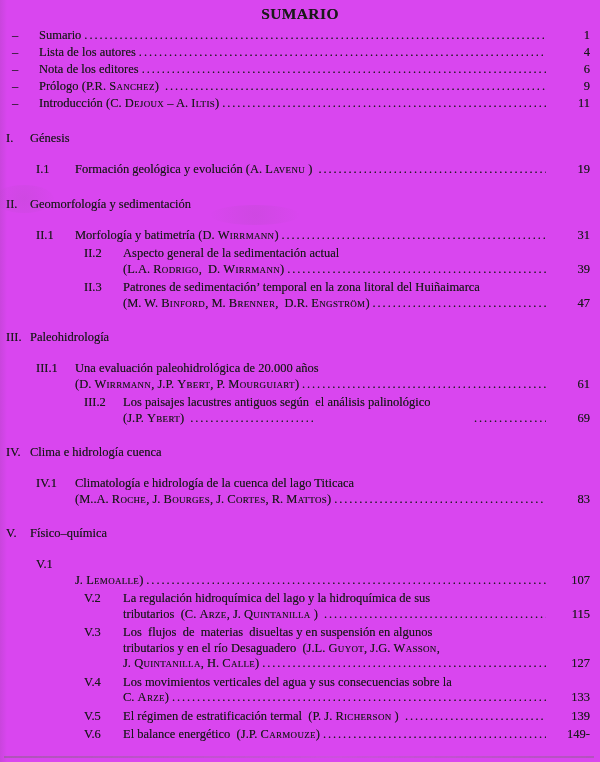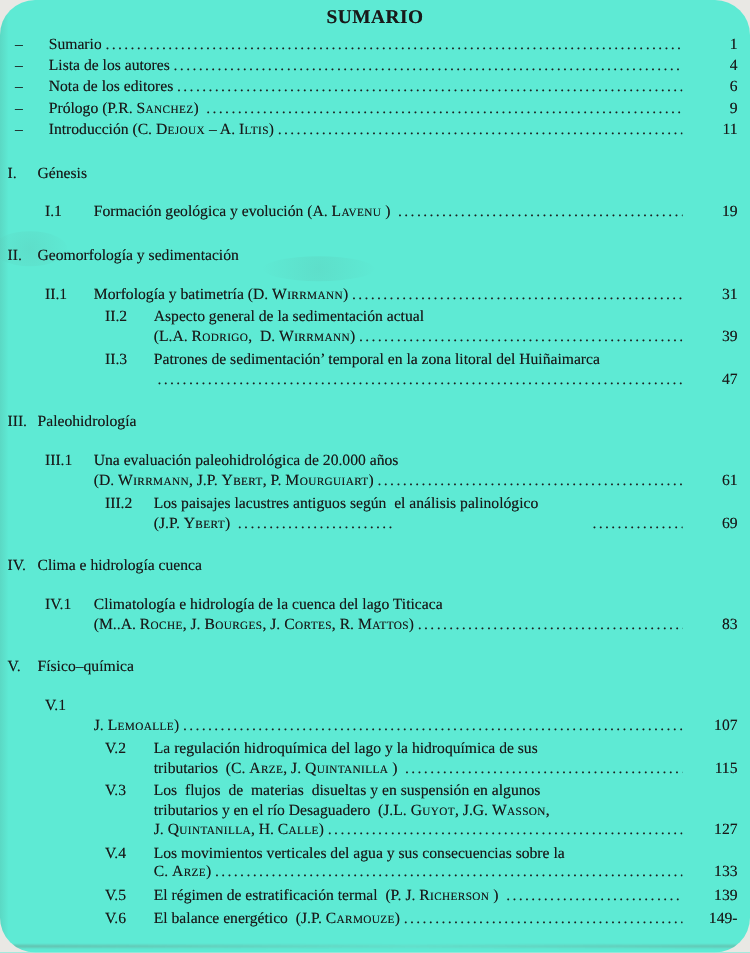--- a/index.html
+++ b/index.html
@@ -1,26 +1,25 @@
 <!DOCTYPE html>
 <html><head>
 <meta charset="utf-8">
 <style>
   html,body{margin:0;padding:0;}
   body{background:#e9e8e4;}
   .page-wrap{
     position:relative;
     width:600px;height:762px;
-    background:#5eead4;
+    background:#d946ef;
     font-family:"Liberation Serif","DejaVu Serif",serif;
     font-size:12.5px;
     color:#191919;
     overflow:hidden;
     text-shadow:0 0 0.4px rgba(20,20,20,0.55);
-    border-radius:28px;
   }
   .title{
     padding-top:5px;
     text-align:center;
     font-weight:bold;
     font-size:15.5px;
     letter-spacing:0.4px;
     line-height:18px;
   }
   
@@ -173,20 +172,21 @@
             </div>
           </div>
           <div class="entry">
             <div class="eline">
               <span class="enum">II.3</span>
               <span class="t">Patrones de sedimentación’ temporal en la zona litoral del Huiñaimarca</span>
               <span class="fill"></span>
             </div>
             <div class="eline">
               <span class="enum"></span>
+              <span class="t">(M. W. <span class="sc">Binford</span>, M. <span class="sc">Brenner</span>,  D.R. <span class="sc">Engström</span>)</span>
               <span class="dots">....................................................................................................................................................................................................................................................................</span>
               <span class="pagenum">47</span>
             </div>
           </div>
         </div>
       </div>
       <div>
         <div class="head">
           <span class="snum">III.</span>
           <span class="t">Paleohidrología</span>

